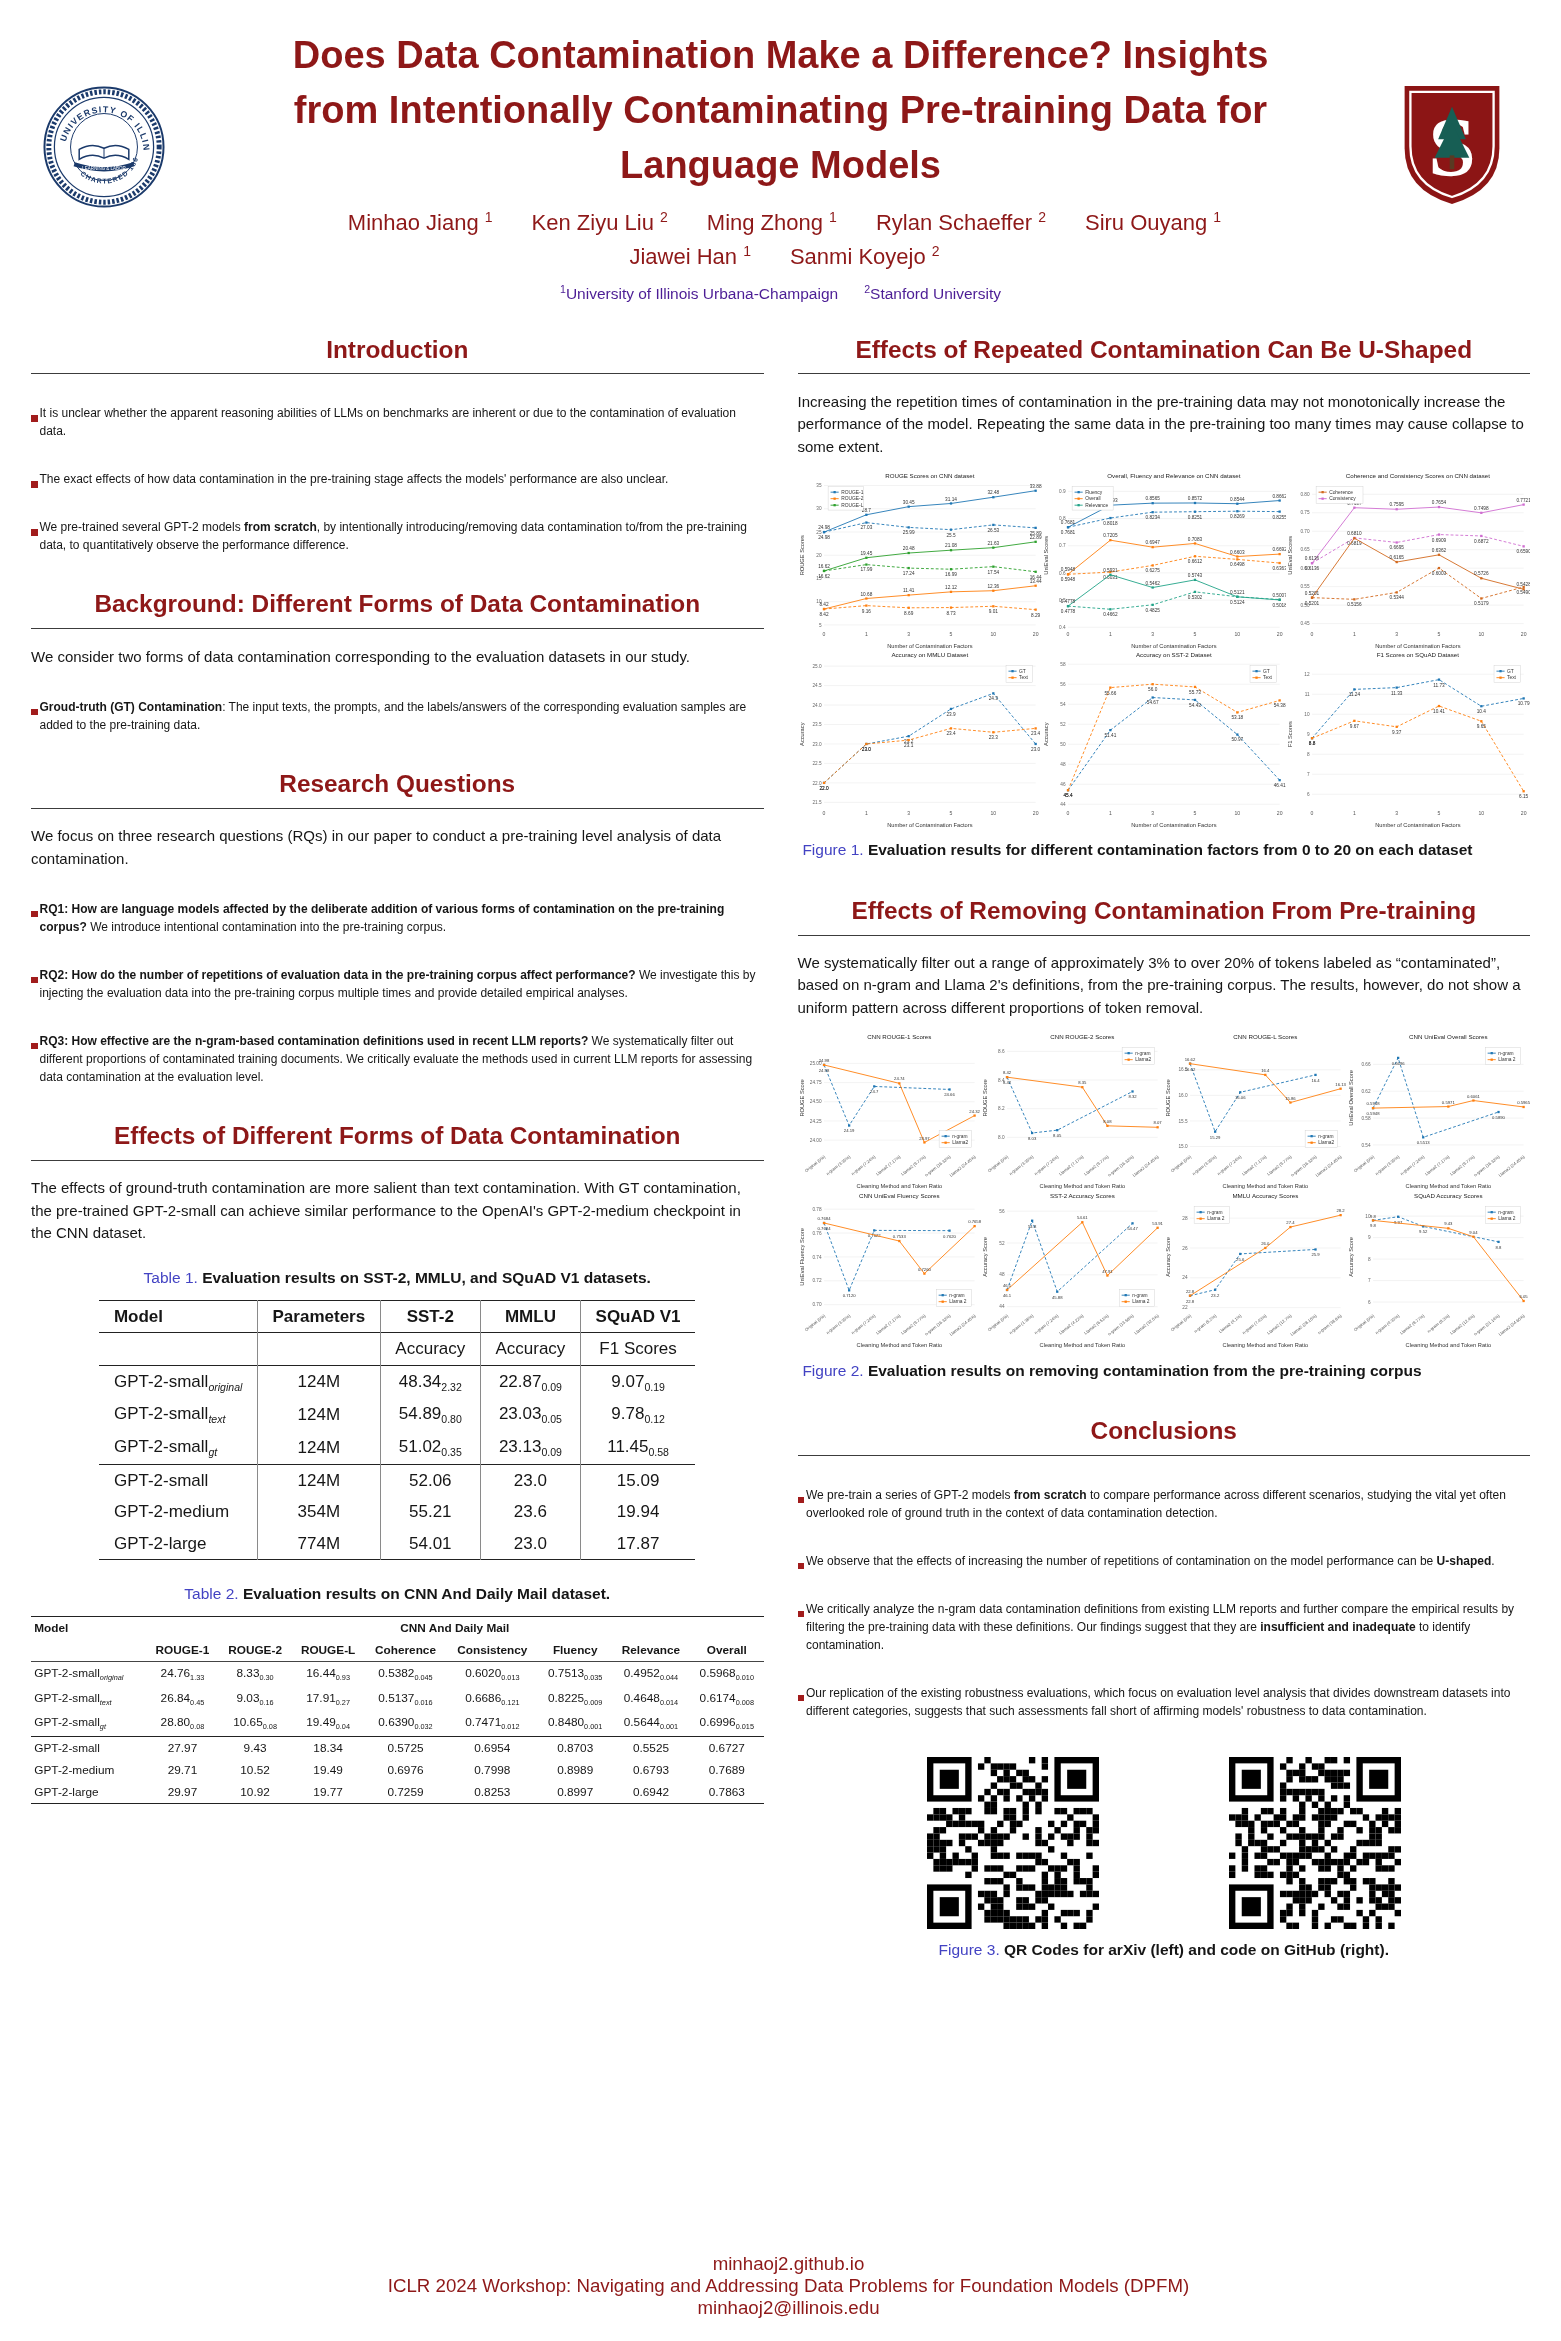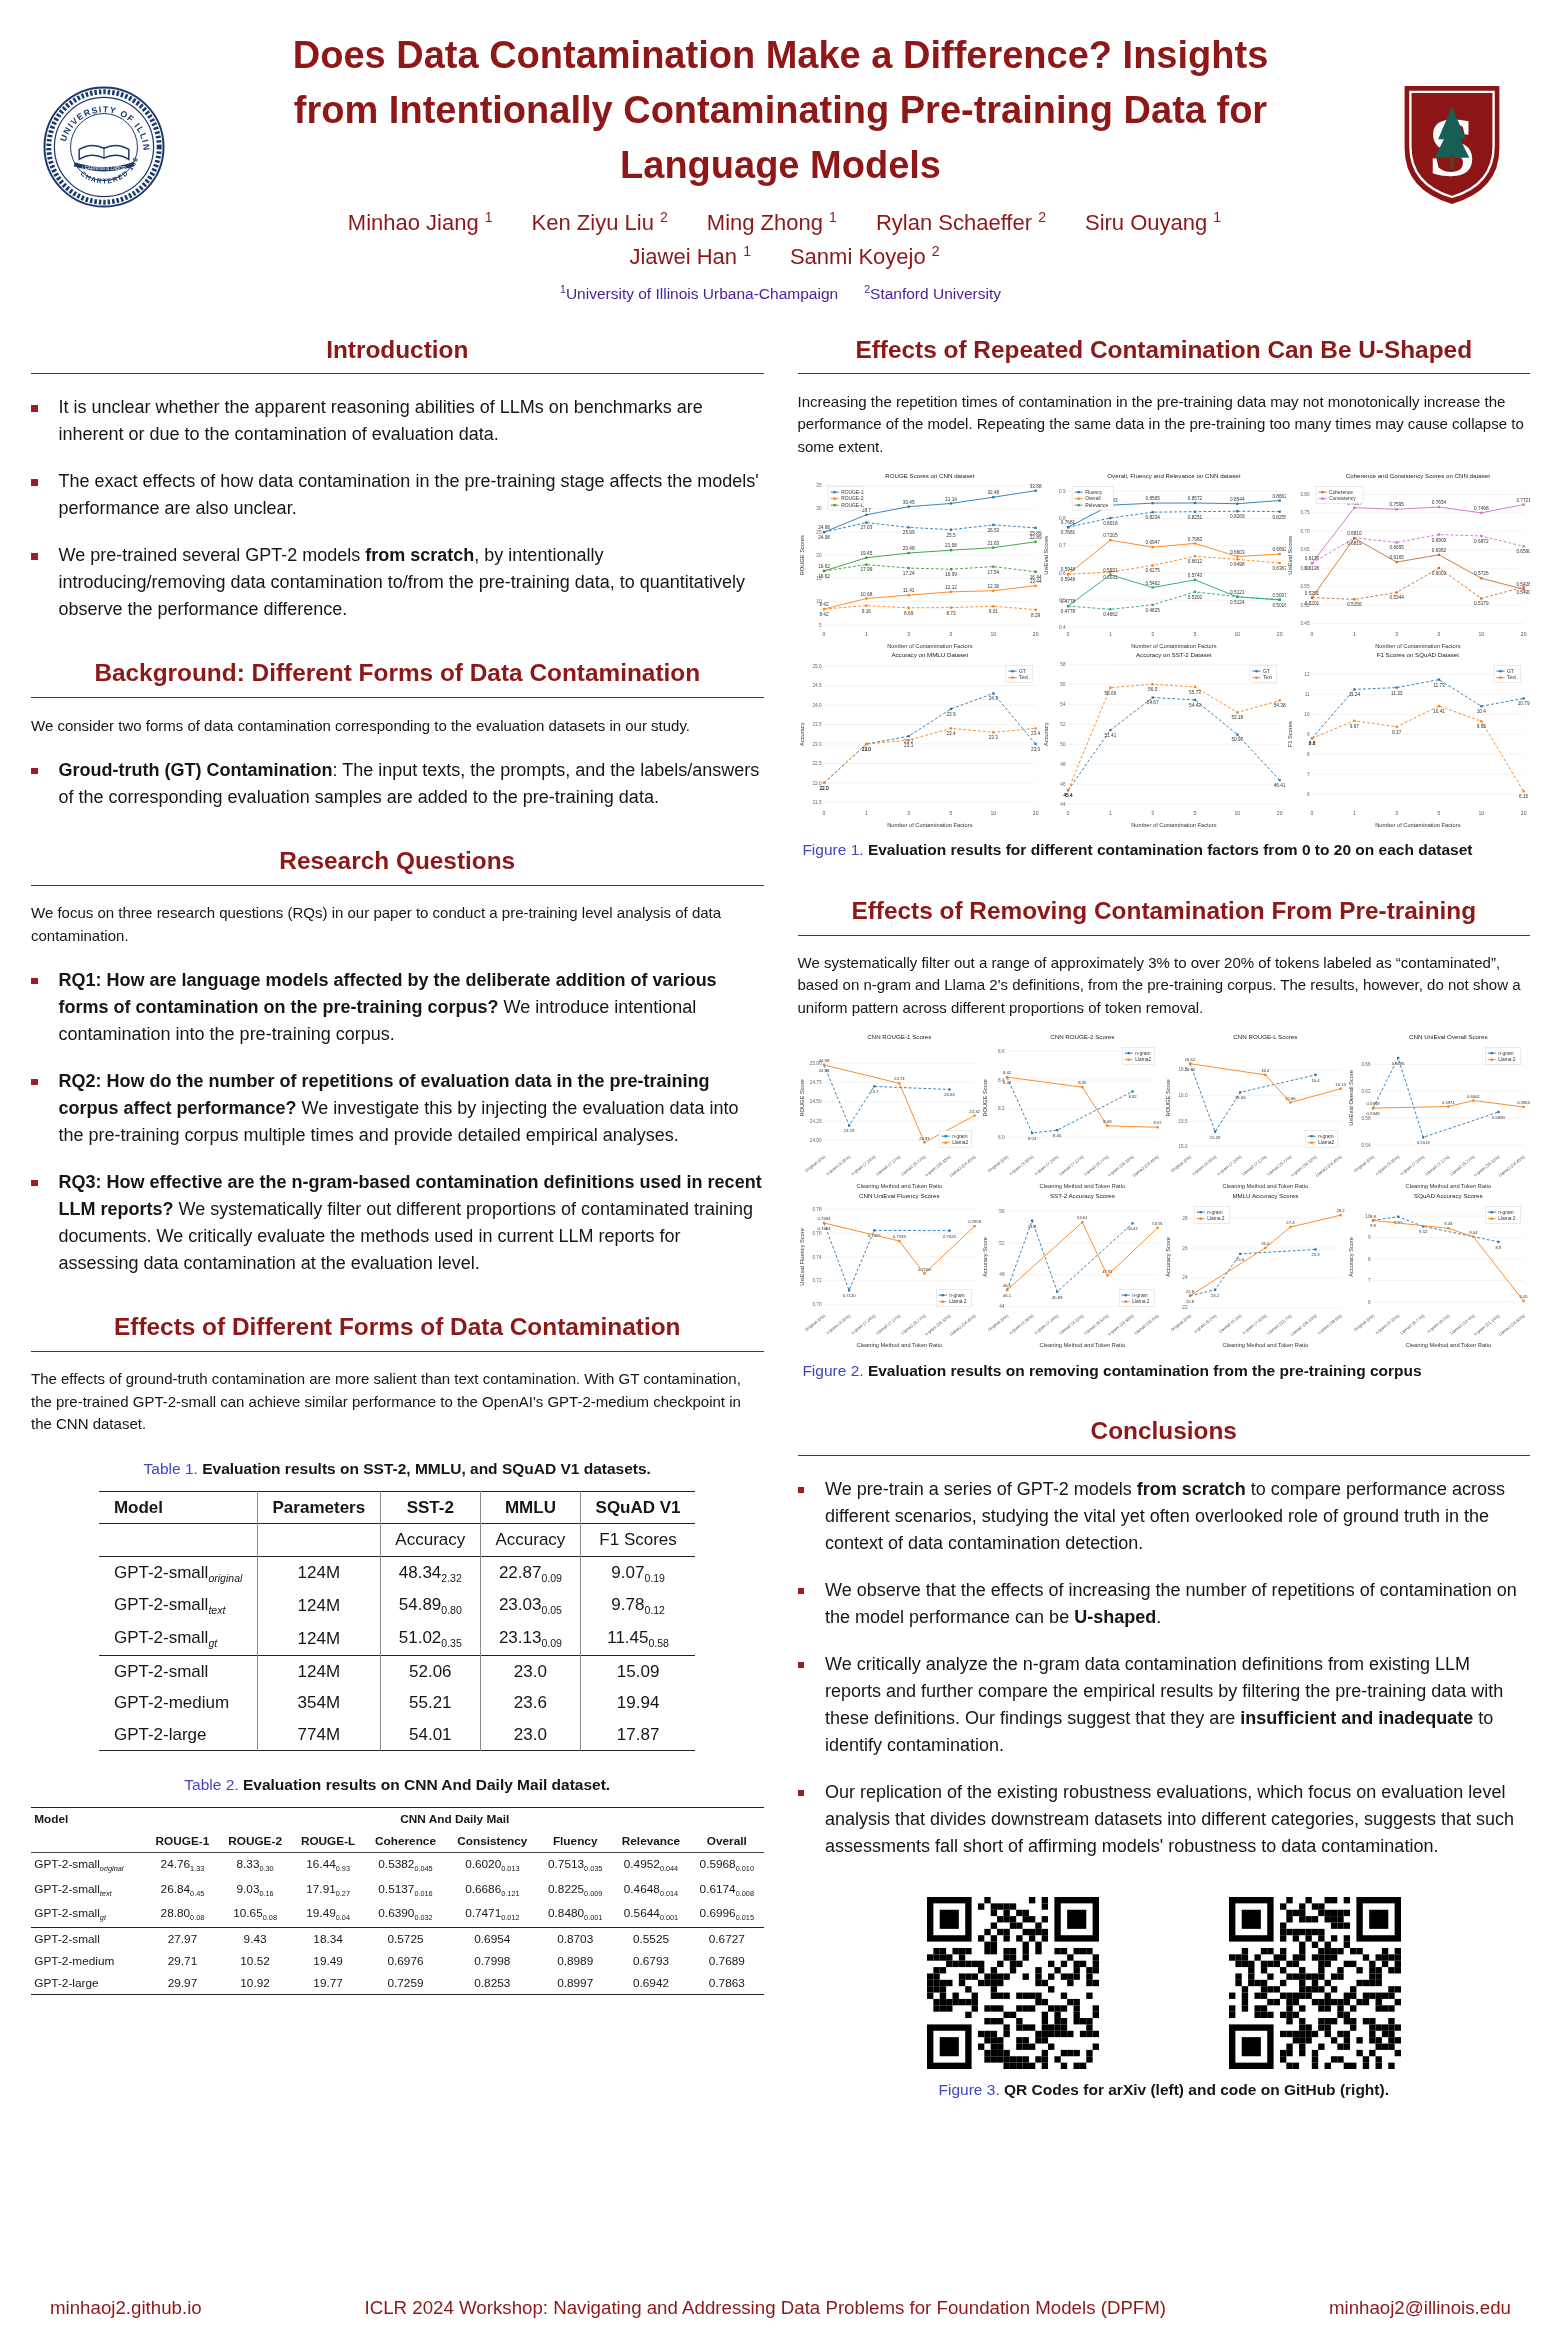--- a/index.html
+++ b/index.html
@@ -18,21 +18,21 @@
   .affil sup{font-size:10.6px;}
   .logo-left{position:absolute;left:42px;top:85px;width:124px;height:124px;}
   .logo-right{position:absolute;right:57px;top:81px;width:104px;height:128px;}
   
   .columns{display:grid;grid-template-columns:1fr 1fr;gap:34px;margin:28px 31px 0;}
   .section{margin-bottom:36px;}
   .sec-title{color:#8e1818;font-weight:bold;font-size:24.4px;text-align:center;margin:4.9px 0 9.8px;}
   .sec-rule{border:none;border-top:1.6px solid #3c3c3c;margin:0 0 16.3px;}
   .para{font-size:15px;line-height:1.5;margin:8px 0 13px;}
   .bullets{margin-top:8.1px;}
-  .bullet{display:flex;gap:21px;margin:20px 0;font-size:18px;line-height:1.5;}
+  .bullet{display:flex;gap:2px;margin:30px 0;font-size:12px;line-height:1.5;}
   .bmark{flex:0 0 auto;width:6.5px;height:6.5px;background:#a11c1c;margin-top:10.6px;}
   
   .tbl-caption{text-align:center;font-size:15.5px;margin:24.4px 0 13px;}
   .cap-label{color:#4343c3;}
   .cap-text{font-weight:bold;}
   table{border-collapse:collapse;margin:8px auto;}
   .t1{font-size:17px;}
   .t1 th,.t1 td{padding:5.7px 14.6px;text-align:center;font-weight:normal;}
   .t1 th{font-weight:bold;}
   .t1 .lft{text-align:left;}
@@ -54,23 +54,23 @@
   
   .figure-grid{display:flex;flex-wrap:wrap;margin-top:4.9px;}
   .fig1 .chart{width:33.333%;}
   .fig2 .chart{width:25%;}
   .chart svg{display:block;width:100%;height:auto;}
   .fig-caption{font-size:15.5px;line-height:1.4;margin:9.8px 4.9px 0;}
   .fig-caption.center{text-align:center;}
   .qr-row{display:flex;justify-content:center;gap:130px;margin-top:37px;}
   .qr{width:172px;height:172px;}
   
-  .footer{position:absolute;bottom:23px;left:0;right:0;display:flex;
+  .footer{position:absolute;bottom:23px;left:16px;right:0;display:flex;
     justify-content:space-between;align-items:center;padding:0 50px;
-    color:#8e1818;font-size:18.7px;}
+    color:#8e1818;font-size:18.7px;flex-direction:column;}
   .footer .mid{flex:1;text-align:center;padding:0 24.4px;}
 </style>
 </head>
 <body>
 
 <div class="poster">
 
   <div class="header">
     <svg class="logo-left" viewBox="0 0 100 100">
       <circle cx="50" cy="50" r="48" fill="#fff" stroke="#1b3a6b" stroke-width="1.6"></circle>

